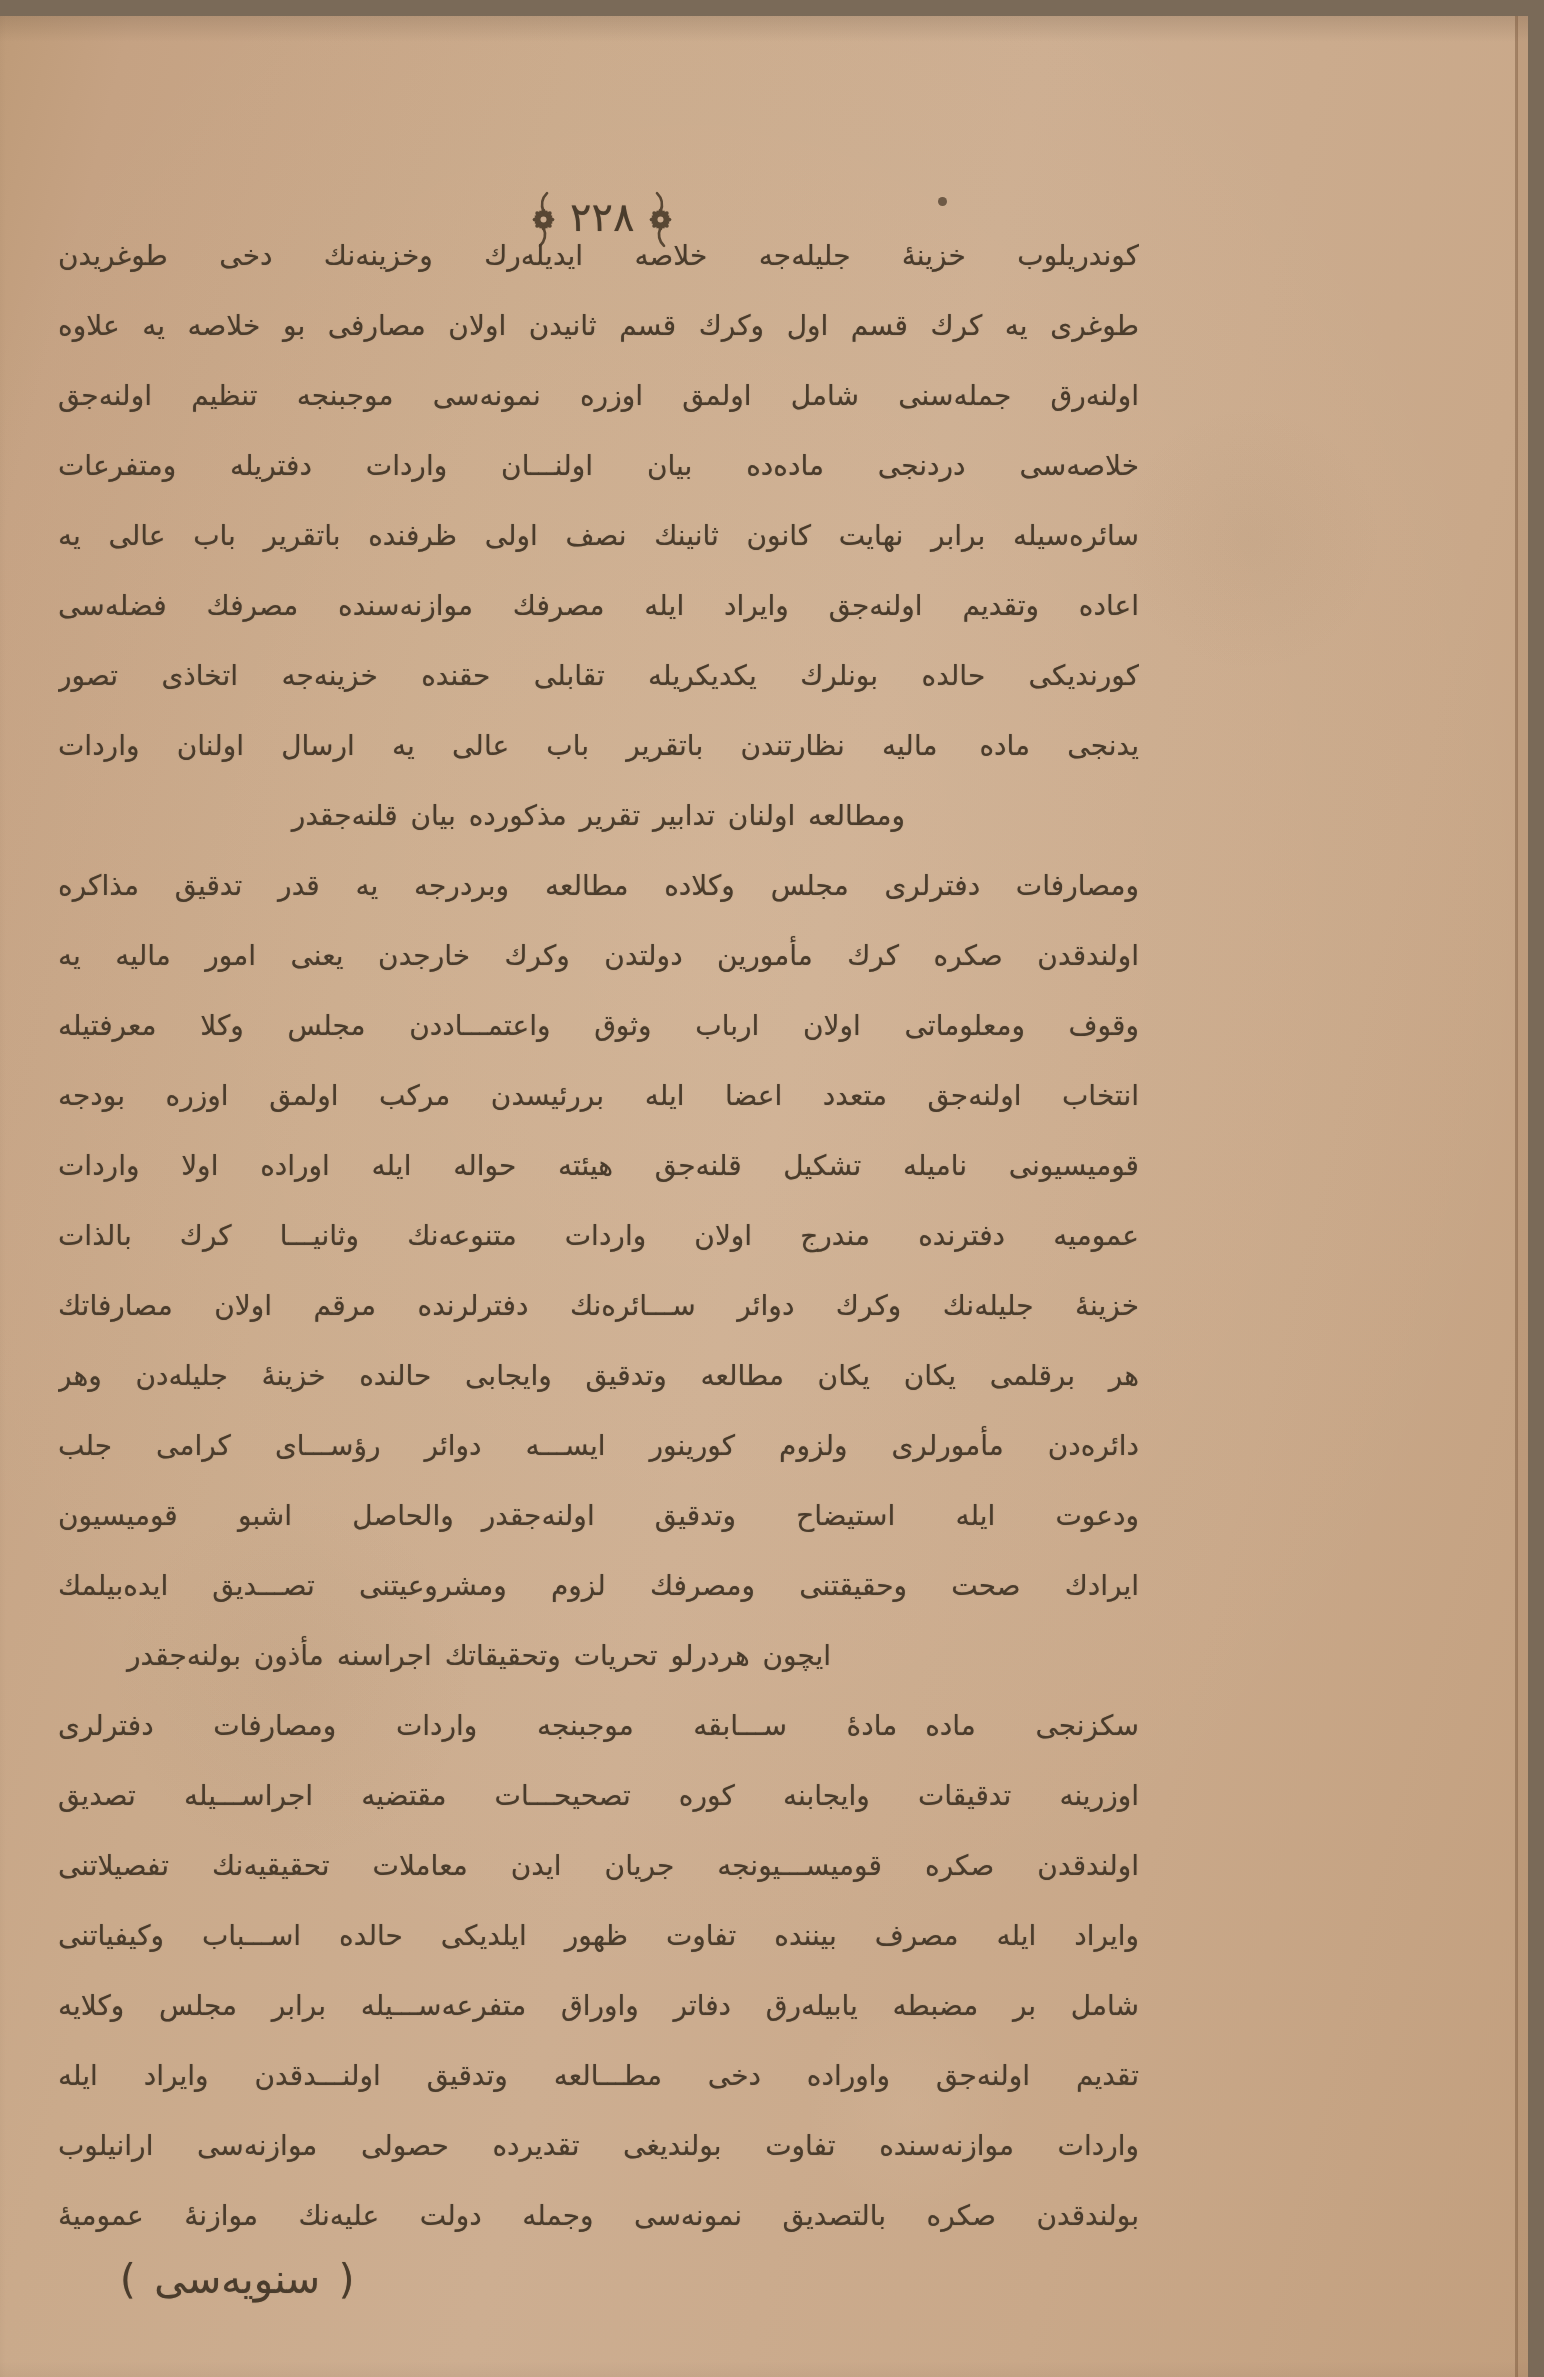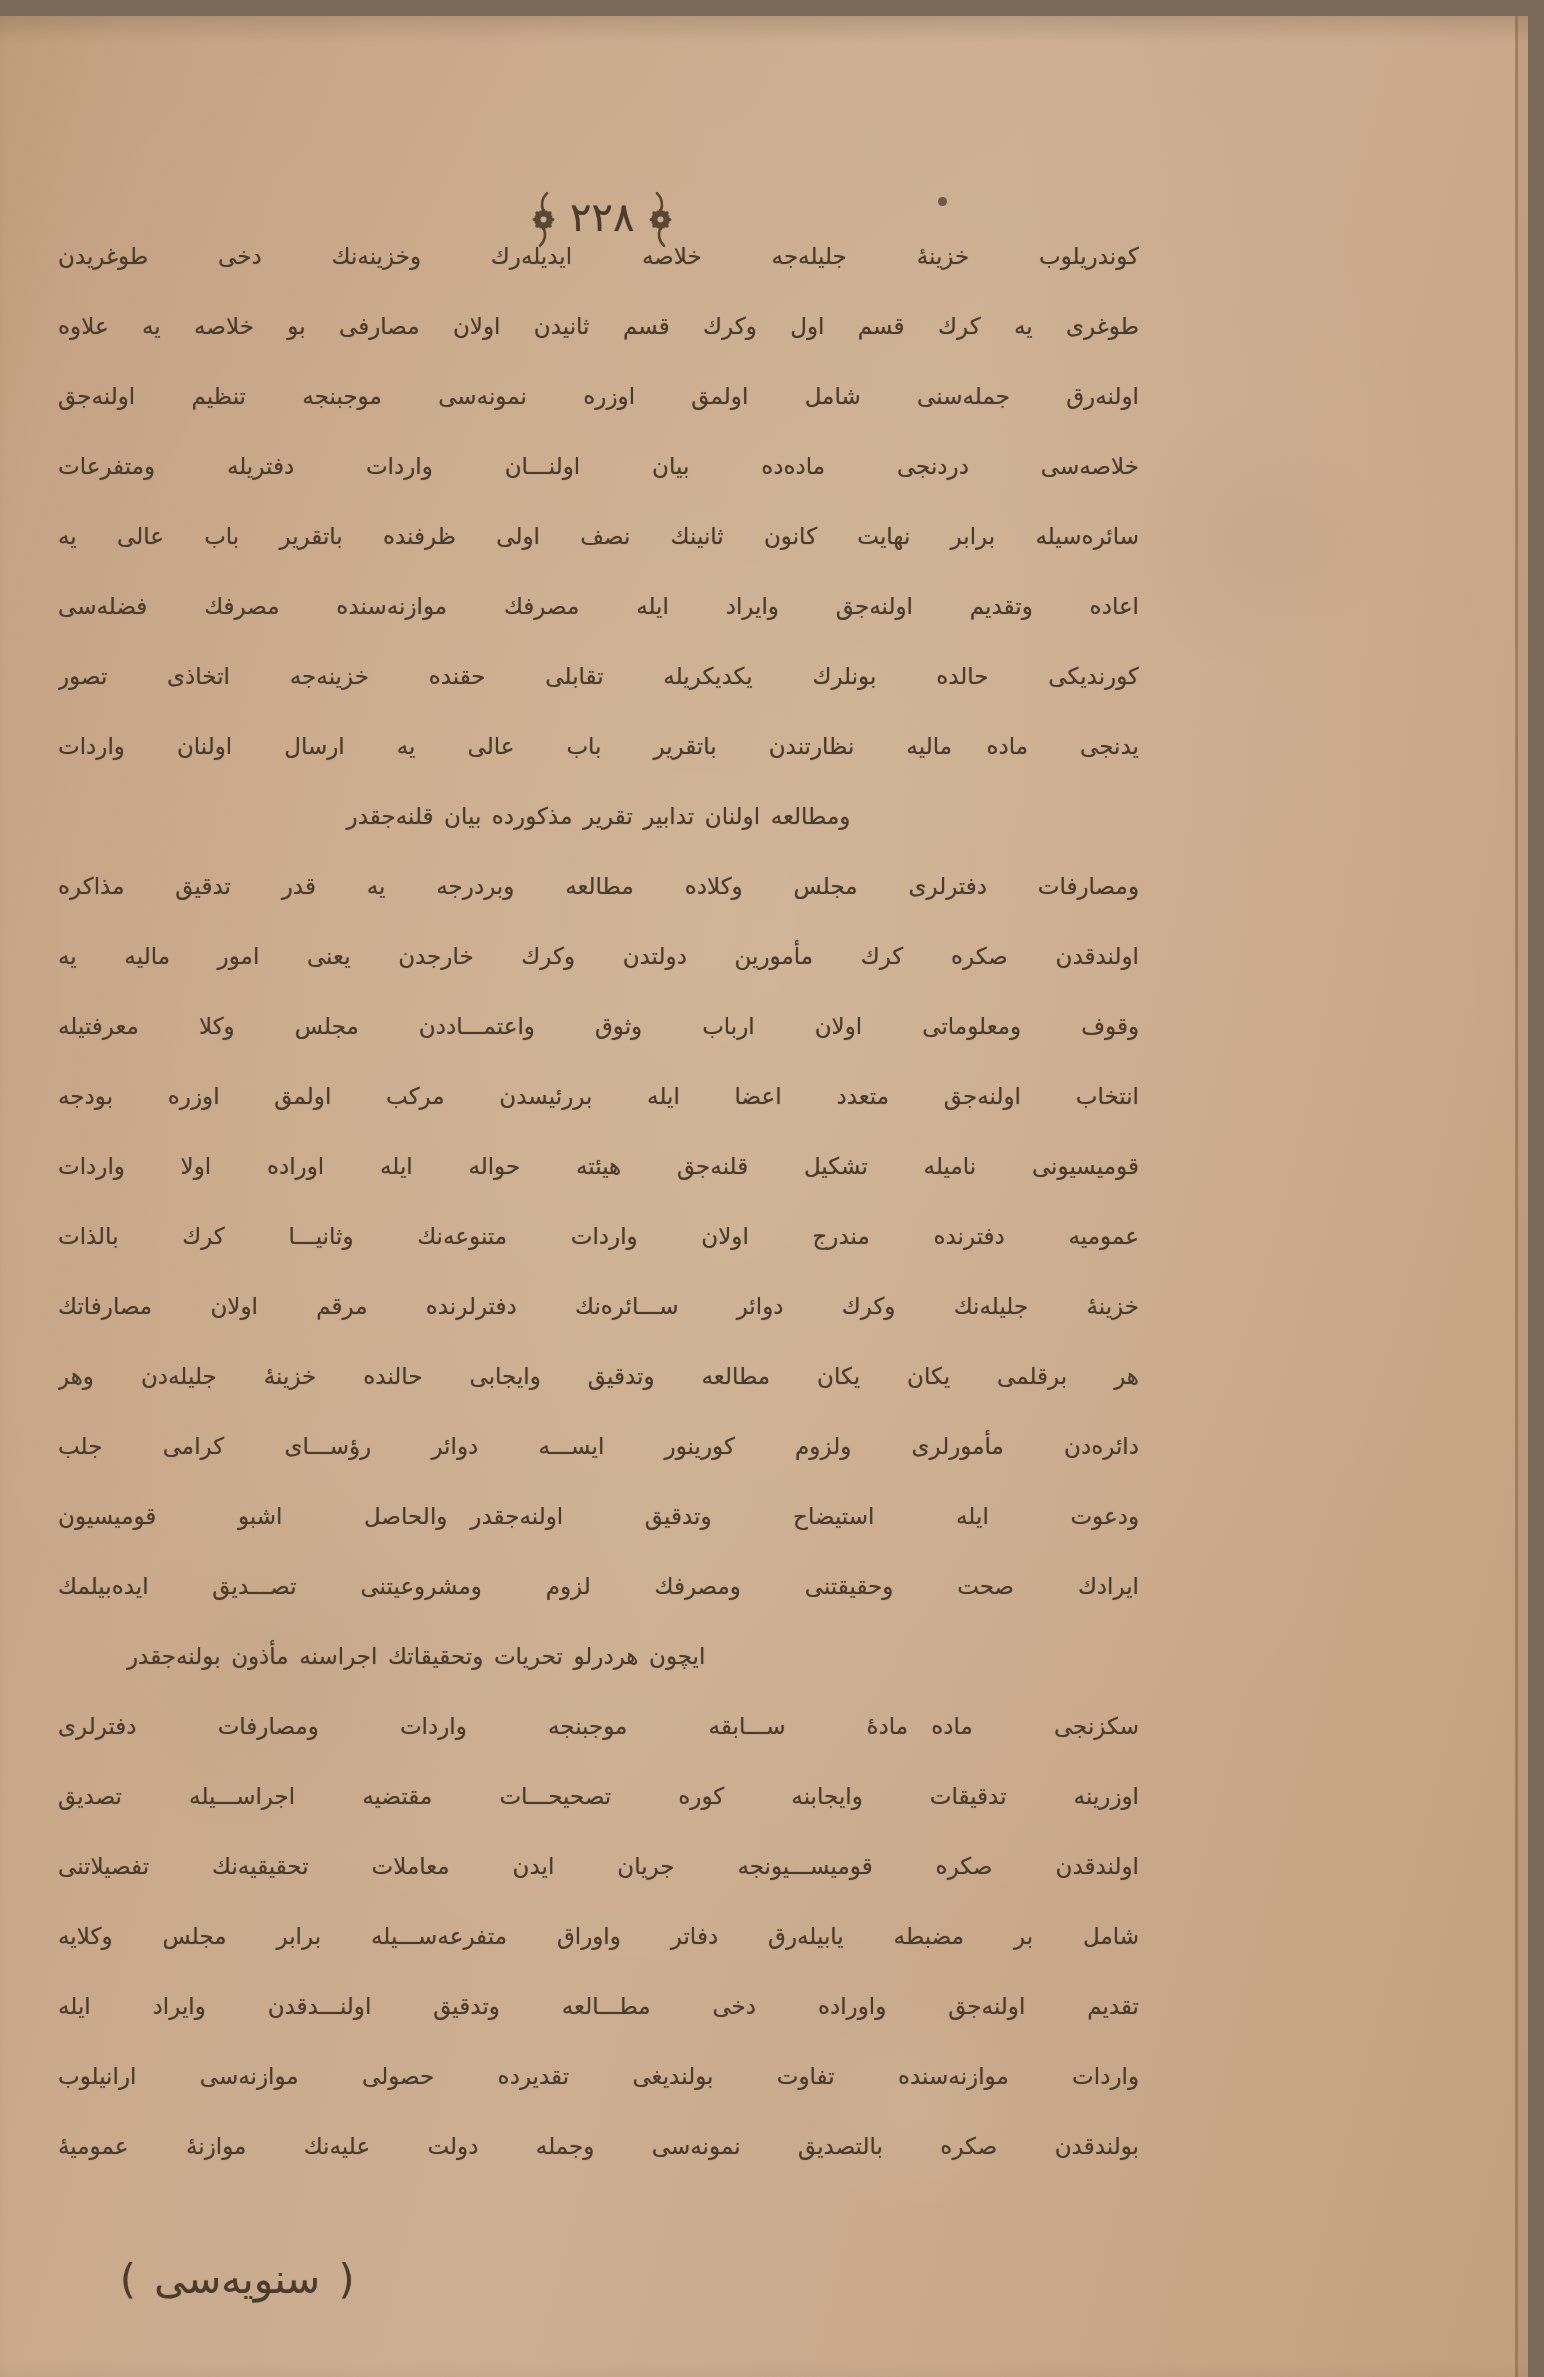--- a/index.html
+++ b/index.html
@@ -46,21 +46,21 @@
     position:absolute;left:955px;top:181px;width:8.8px;height:8.8px;
     border-radius:50%;background:#4e3e2c;opacity:.75;
   }
   
   .textblock{
     position:absolute;left:75px;top:205px;width:1081px;
     direction:rtl;
   }
   .line{
     height:70px;line-height:70px;
-    font-size:23px;
+    font-size:28px;
     word-spacing:.14em;
     text-align:justify;text-align-last:justify;
     overflow:hidden;
   }
   .line.l-center{text-align:center;text-align-last:center;}
   .line.l-left{text-align:right;text-align-last:left;padding-left:69px;}
   .catchword{
     position:absolute;left:137px;top:2233px;
     font-size:40px;line-height:1.5;direction:rtl;
     word-spacing:.15em;
@@ -132,20 +132,21 @@
     <div class="line ink">عموميه دفترنده مندرج اولان واردات متنوعه‌نك وثانيـــا كرك بالذات</div>
     <div class="line ink">خزينهٔ جليله‌نك وكرك دوائر ســـائره‌نك دفترلرنده مرقم اولان مصارفاتك</div>
     <div class="line ink">هر برقلمى يكان يكان مطالعه وتدقيق وايجابى حالنده خزينهٔ جليله‌دن وهر</div>
     <div class="line ink">دائره‌دن مأمورلرى ولزوم كورينور ايســـه دوائر رؤســـاى كرامى جلب</div>
     <div class="line ink">ودعوت ايله استيضاح وتدقيق اولنه‌جقدر والحاصل اشبو قوميسيون</div>
     <div class="line ink">ايرادك صحت وحقيقتنى ومصرفك لزوم ومشروعيتنى تصـــديق ايده‌بيلمك</div>
     <div class="line ink l-left">ايچون هردرلو تحريات وتحقيقاتك اجراسنه مأذون بولنه‌جقدر</div>
     <div class="line ink">سكزنجى ماده مادهٔ ســـابقه موجبنجه واردات ومصارفات دفترلرى</div>
     <div class="line ink">اوزرينه تدقيقات وايجابنه كوره تصحيحـــات مقتضيه اجراســـيله تصديق</div>
     <div class="line ink">اولندقدن صكره قوميســـيونجه جريان ايدن معاملات تحقيقيه‌نك تفصيلاتنى</div>
+    <div class="line ink">وايراد ايله مصرف بيننده تفاوت ظهور ايلديكى حالده اســـباب وكيفياتنى</div>
     <div class="line ink">شامل بر مضبطه يابيله‌رق دفاتر واوراق متفرعه‌ســـيله برابر مجلس وكلايه</div>
     <div class="line ink">تقديم اولنه‌جق واوراده دخى مطـــالعه وتدقيق اولنـــدقدن وايراد ايله</div>
     <div class="line ink">واردات موازنه‌سنده تفاوت بولنديغى تقديرده حصولى موازنه‌سى ارانيلوب</div>
     <div class="line ink">بولندقدن صكره بالتصديق نمونه‌سى وجمله دولت عليه‌نك موازنهٔ عموميهٔ</div>
   </div>
 
   <div class="catchword ink">( سنويه‌سى )</div>
 
 </div>
 

